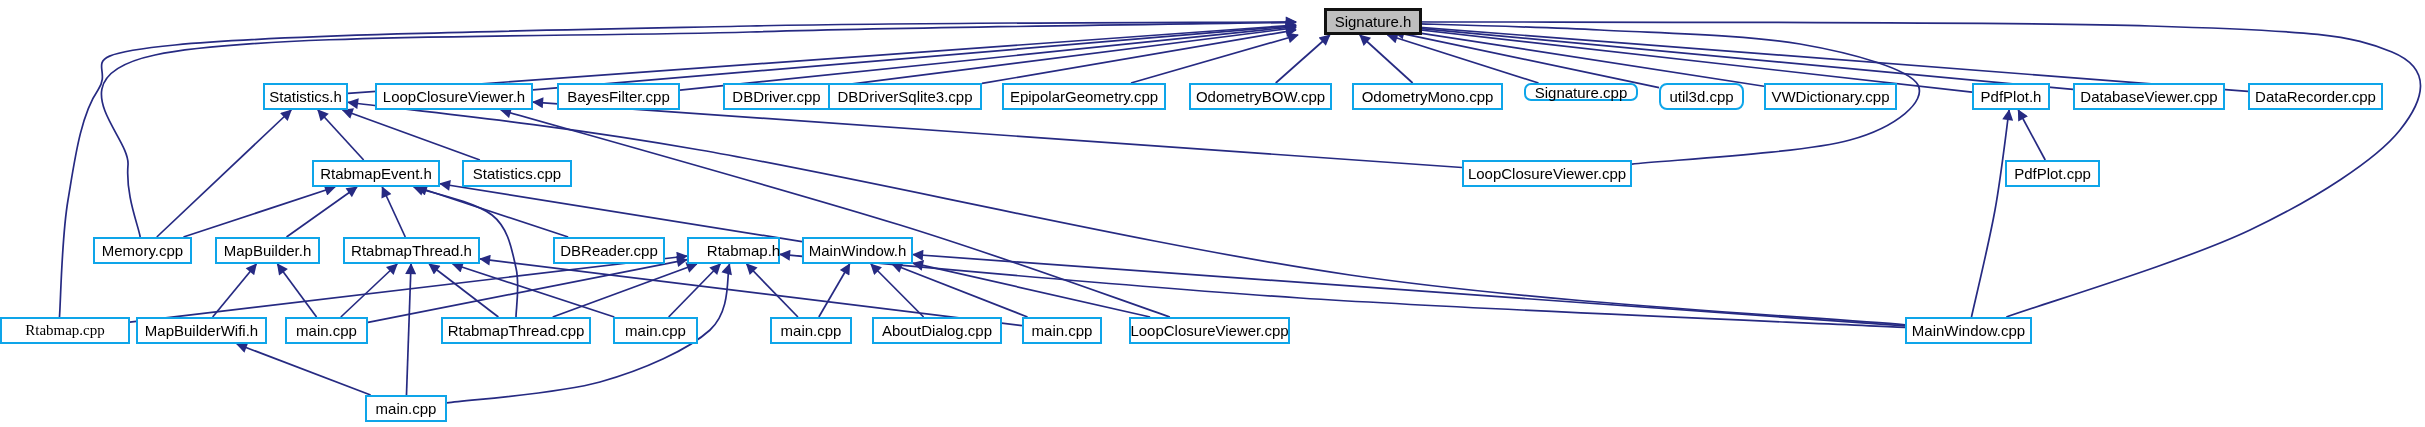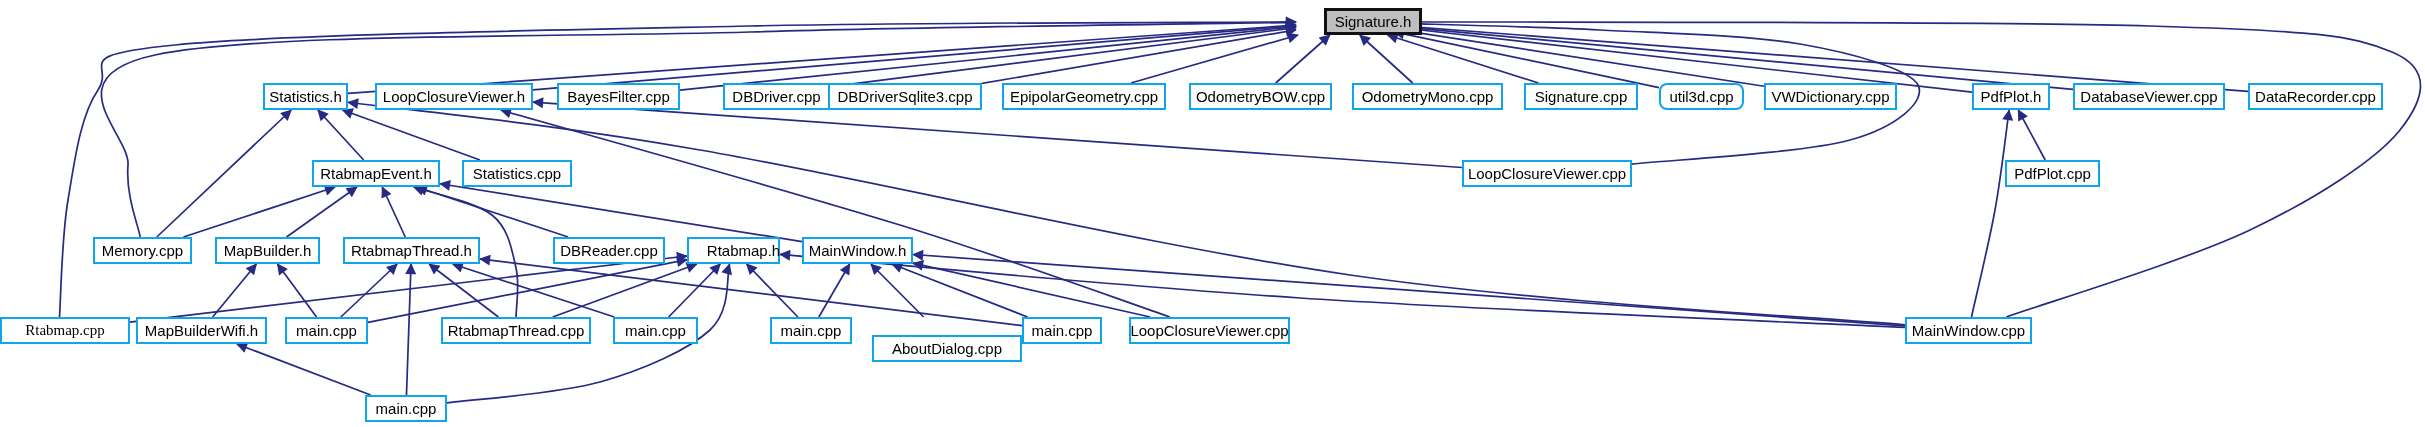--- a/index.html
+++ b/index.html
@@ -108,21 +108,21 @@
   <div id="node-layer">
       <div class="gnode current" style="left: 1296px; top: 8px; width: 98px; height: 27px; margin-left: 28px;">Signature.h</div>
       <div class="gnode" style="left: 263px; top: 83px; width: 85px; height: 27px;">Statistics.h</div>
       <div class="gnode" style="left: 375px; top: 83px; width: 158px; height: 27px;">LoopClosureViewer.h</div>
       <div class="gnode" style="left: 557px; top: 83px; width: 123px; height: 27px;">BayesFilter.cpp</div>
       <div class="gnode" style="left: 700px; top: 83px; width: 107px; height: 27px; margin-left: 23px;">DBDriver.cpp</div>
       <div class="gnode" style="left: 828px; top: 83px; width: 154px; height: 27px;">DBDriverSqlite3.cpp</div>
       <div class="gnode" style="left: 1002px; top: 83px; width: 164px; height: 27px;">EpipolarGeometry.cpp</div>
       <div class="gnode" style="left: 1189px; top: 83px; width: 143px; height: 27px;">OdometryBOW.cpp</div>
       <div class="gnode" style="left: 1352px; top: 83px; width: 151px; height: 27px;">OdometryMono.cpp</div>
-      <div class="gnode" style="left: 1524px; top: 83px; width: 114px; height: 27px;">Signature.cpp</div>
+      <div class="gnode" style="left: 1524px; top: 83px; width: 114px; height: 18px; border-radius: 7px;">Signature.cpp</div>
       <div class="gnode" style="left: 1659px; top: 83px; width: 85px; height: 27px; border-radius: 8px;">util3d.cpp</div>
       <div class="gnode" style="left: 1764px; top: 83px; width: 133px; height: 27px;">VWDictionary.cpp</div>
       <div class="gnode" style="left: 1972px; top: 83px; width: 78px; height: 27px;">PdfPlot.h</div>
       <div class="gnode" style="left: 2073px; top: 83px; width: 152px; height: 27px;">DatabaseViewer.cpp</div>
       <div class="gnode" style="left: 2248px; top: 83px; width: 135px; height: 27px;">DataRecorder.cpp</div>
       <div class="gnode" style="left: 312px; top: 160px; width: 128px; height: 27px;">RtabmapEvent.h</div>
       <div class="gnode" style="left: 462px; top: 160px; width: 110px; height: 27px;">Statistics.cpp</div>
       <div class="gnode" style="left: 1462px; top: 160px; width: 170px; height: 27px;">LoopClosureViewer.cpp</div>
       <div class="gnode" style="left: 2005px; top: 160px; width: 95px; height: 27px;">PdfPlot.cpp</div>
       <div class="gnode" style="left: 93px; top: 237px; width: 99px; height: 27px;">Memory.cpp</div>
@@ -130,19 +130,19 @@
       <div class="gnode" style="left: 343px; top: 237px; width: 137px; height: 27px;">RtabmapThread.h</div>
       <div class="gnode" style="left: 553px; top: 237px; width: 112px; height: 27px;">DBReader.cpp</div>
       <div class="gnode" style="left: 687px; top: 237px; width: 93px; height: 27px; padding-left: 20px;">Rtabmap.h</div>
       <div class="gnode" style="left: 802px; top: 237px; width: 111px; height: 27px;">MainWindow.h</div>
       <div class="gnode" style="left: 0; top: 317px; width: 130px; height: 27px; font-family: Liberation Serif, serif;">Rtabmap.cpp</div>
       <div class="gnode" style="left: 136px; top: 317px; width: 131px; height: 27px;">MapBuilderWifi.h</div>
       <div class="gnode" style="left: 285px; top: 317px; width: 83px; height: 27px;">main.cpp</div>
       <div class="gnode" style="left: 441px; top: 317px; width: 150px; height: 27px;">RtabmapThread.cpp</div>
       <div class="gnode" style="left: 613px; top: 317px; width: 85px; height: 27px;">main.cpp</div>
       <div class="gnode" style="left: 770px; top: 317px; width: 82px; height: 27px;">main.cpp</div>
-      <div class="gnode" style="left: 872px; top: 317px; width: 150px; height: 27px; margin-top: 18px;">AboutDialog.cpp</div>
+      <div class="gnode" style="left: 872px; top: 317px; width: 130px; height: 27px;">AboutDialog.cpp</div>
       <div class="gnode" style="left: 1022px; top: 317px; width: 80px; height: 27px;">main.cpp</div>
       <div class="gnode" style="left: 1129px; top: 317px; width: 161px; height: 27px;">LoopClosureViewer.cpp</div>
       <div class="gnode" style="left: 1905px; top: 317px; width: 127px; height: 27px;">MainWindow.cpp</div>
       <div class="gnode" style="left: 365px; top: 395px; width: 82px; height: 27px;">main.cpp</div>
     </div>
 </div>
 
 </body></html>

